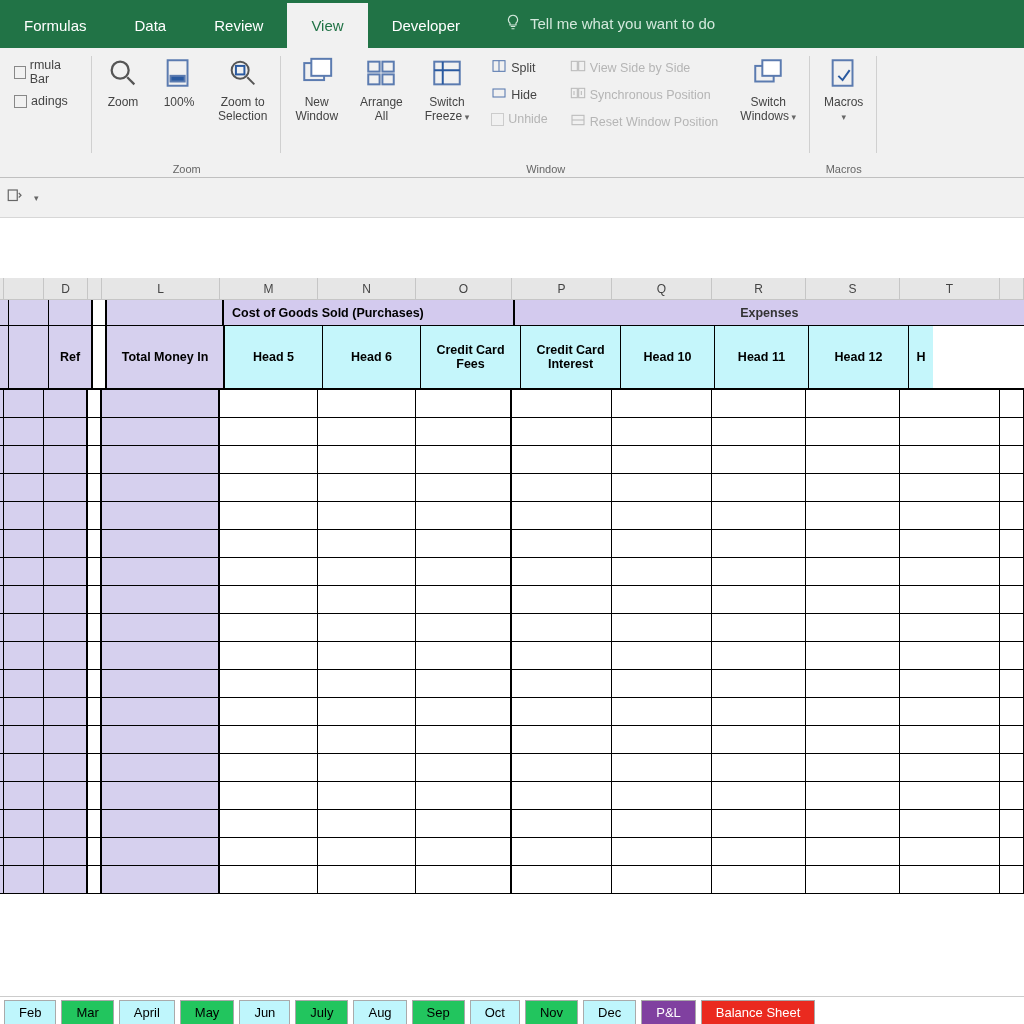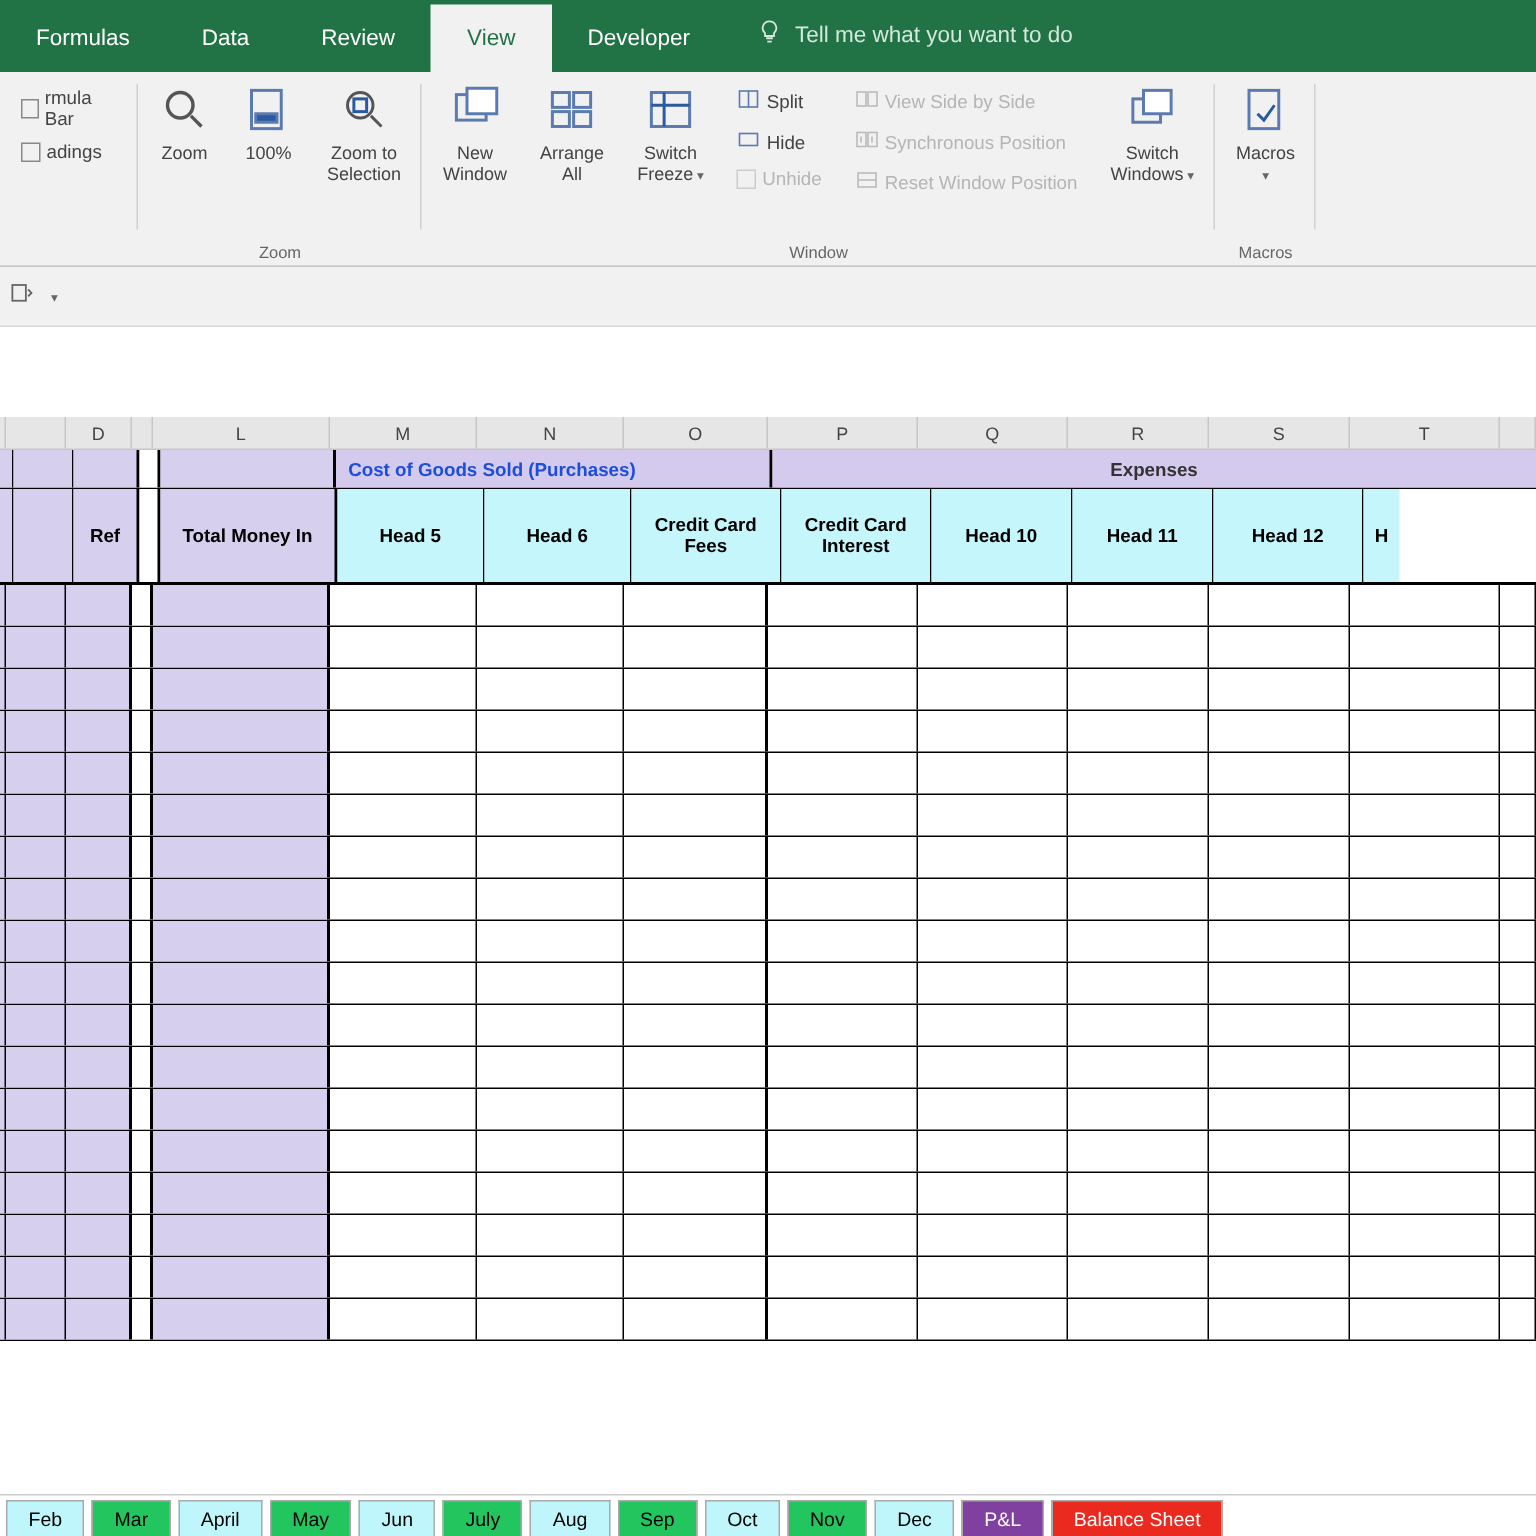--- a/index.html
+++ b/index.html
@@ -249,21 +249,21 @@
   </div>
 
   <div class="grid">
 
     <div class="header-band header-top" style="border-bottom:1px solid #000">
       <div class="hb-cell lav thin-r" style="width:4px"></div>
       <div class="hb-cell lav thin-r" style="width:40px"></div>
       <div class="hb-cell lav thick-r" style="width:44px"></div>
       <div class="hb-cell gap-col" style="width:14px"></div>
       <div class="hb-cell lav thick-r" style="width:118px"></div>
-      <div class="hb-cell lav2" style="width:292px;border-right:2px solid #000;color:#1d4ed8;justify-content:flex-start;padding-left:8px">Cost of Goods Sold (Purchases)</div>
+      <div class="hb-cell lav2" style="width:292px;border-right:2px solid #000;color:#000000;justify-content:flex-start;padding-left:8px">Cost of Goods Sold (Purchases)</div>
       <div class="hb-cell lav2" style="width:512px;color:#333">Expenses</div>
     </div>
 
     <div class="header-band header-sub">
       <div class="hb-cell lav thin-r" style="width:4px"></div>
       <div class="hb-cell lav thin-r" style="width:40px"></div>
       <div class="hb-cell lav thick-r" style="width:44px">Ref</div>
       <div class="hb-cell gap-col" style="width:14px"></div>
       <div class="hb-cell lav thick-r" style="width:118px">Total Money In</div>
       <div class="hb-cell cyan thin-r" style="width:98px">Head 5</div>

